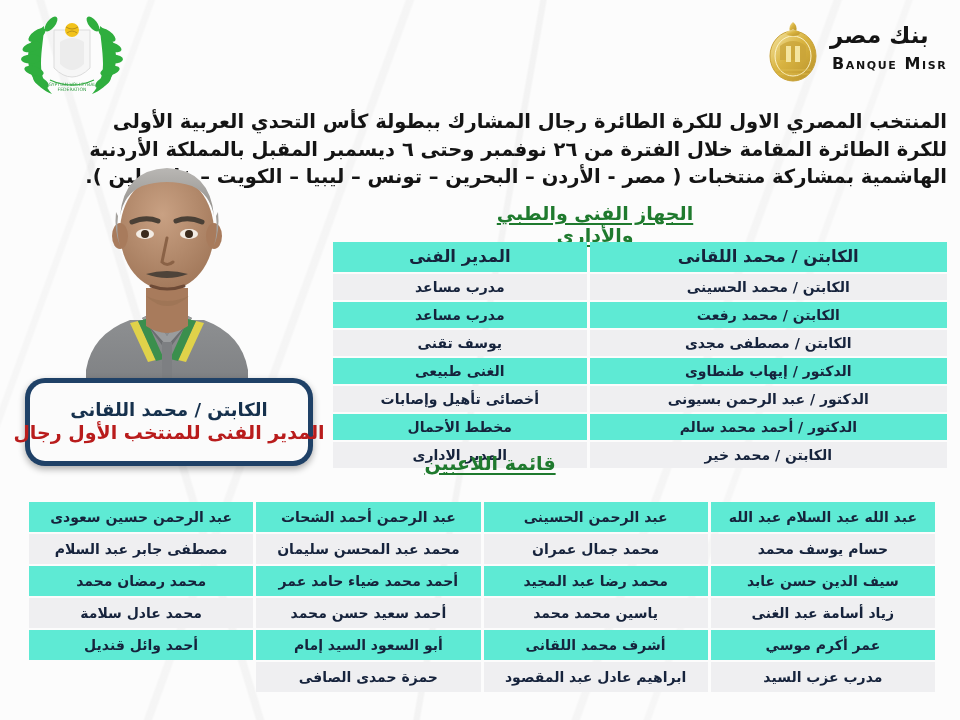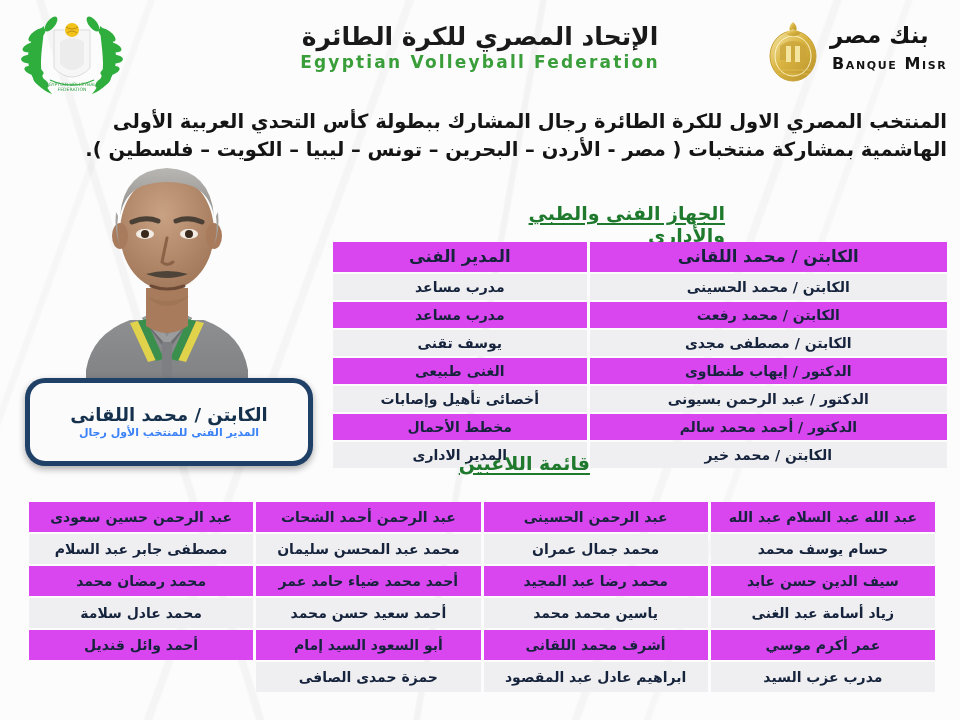--- a/index.html
+++ b/index.html
@@ -59,21 +59,21 @@
   #intro{
     position:absolute;right:13px;top:108px;width:715px;
     text-align:justify;text-align-last:center;
     font-size:19.5px;line-height:1.42;color:#141414;font-weight:bold;
     direction:rtl;
   }
   #intro .line{display:block;white-space:nowrap;}
 
   
   .section-heading{
-    position:absolute;text-align:right;
+    position:absolute;text-align:center;
     font-size:19px;font-weight:bold;color:#1f7a2e;
     text-decoration:underline;text-underline-offset:3px;
     text-decoration-thickness:2px;
   }
   #heading-staff{left:465px;top:202px;width:260px;}
   #heading-players{left:390px;top:452px;width:200px;}
 
   
   #coach-photo{
     position:absolute;left:58px;top:120px;width:218px;height:310px;
@@ -84,35 +84,35 @@
     background:#1f4167;border-radius:20px;
     box-shadow:0 3px 7px rgba(0,0,0,.33);
     padding:5px;box-sizing:border-box;
   }
   #coach-card-inner{
     width:100%;height:100%;background:#fbfbfb;border-radius:15px;
     display:flex;flex-direction:column;align-items:center;justify-content:center;
     line-height:1.25;
   }
   #coach-name{font-size:18px;font-weight:bold;color:#16314d;white-space:nowrap;}
-  #coach-role{font-size:11px;font-weight:bold;color:#3b82f6;white-space:nowrap;}
+  #coach-role{font-size:19px;font-weight:bold;color:#b91c1c;white-space:nowrap;}
 
   
   table.grid{
     position:absolute;border-collapse:separate;border-spacing:3px 2px;
     table-layout:fixed;direction:rtl;
   }
   table.grid td{
     background:#efeff1;color:#16233c;font-weight:bold;
     text-align:center;vertical-align:middle;
     font-size:13.5px;line-height:1.15;
     padding:2px 3px;height:22px;
     white-space:nowrap;overflow:hidden;
   }
-  table.grid tr.green td{background:#d946ef;}
+  table.grid tr.green td{background:#5eead4;}
   table.grid td.empty{background:transparent;}
 
   
   #staff-table{right:10px;top:240px;width:620px;}
   #staff-table td{height:22px;font-size:14px;}
   #staff-table tr.head td{font-size:16.5px;height:26px;}
   #staff-table col.c-name{width:58.5%;}
   #staff-table col.c-role{width:41.5%;}
 
   
@@ -156,24 +156,20 @@
 
         <circle cx="58" cy="24" r="7" fill="#f2c21a"></circle>
         <path d="M52 21 Q58 25 64 21 M53 27 Q58 23 63 27" stroke="#b8901a" stroke-width="1" fill="none"></path>
 
         <path d="M36 74 Q58 84 80 74" stroke="#2fae3e" stroke-width="1.3" fill="none"></path>
         <text x="58" y="80" font-size="4.6" fill="#3aa04a" text-anchor="middle" font-family="DejaVu Sans">EGYPTIAN VOLLEYBALL</text>
         <text x="58" y="85" font-size="4.6" fill="#3aa04a" text-anchor="middle" font-family="DejaVu Sans">FEDERATION</text>
       </svg>
     </div>
 
-    <div id="header-titles">
-      <div id="title-ar">الإتحاد المصري للكرة الطائرة</div>
-      <div id="title-en">Egyptian Volleyball Federation</div>
-    </div>
 
     <div id="bank-logo">
       <svg id="bank-seal" viewBox="0 0 62 66">
         <defs>
           <linearGradient id="gold" x1="0" y1="0" x2="1" y2="1">
             <stop offset="0%" stop-color="#f6e7a8"></stop>
             <stop offset="45%" stop-color="#d9b441"></stop>
             <stop offset="100%" stop-color="#b8912a"></stop>
           </linearGradient>
         </defs>
@@ -189,20 +185,21 @@
           <line x1="15" y1="56" x2="47" y2="56"></line>
         </g>
       </svg>
       <div id="bank-ar">بنك مصر</div>
       <div id="bank-en">Banque Misr</div>
     </div>
   </div>
 
   <div id="intro">
     <span class="line">المنتخب المصري الاول للكرة الطائرة رجال المشارك ببطولة كأس التحدي العربية الأولى</span>
+    <span class="line">للكرة الطائرة المقامة خلال الفترة من ٢٦ نوفمبر وحتى ٦ ديسمبر المقبل بالمملكة الأردنية</span>
     <span class="line">الهاشمية بمشاركة منتخبات ( مصر - الأردن – البحرين – تونس – ليبيا – الكويت – فلسطين ).</span>
   </div>
 
   <div id="coach-photo">
     <svg viewBox="0 0 218 310" width="218" height="310">
       <defs>
         <linearGradient id="shirt" x1="0" y1="0" x2="0" y2="1">
           <stop offset="0%" stop-color="#8d8f91"></stop>
           <stop offset="100%" stop-color="#75777a"></stop>
         </linearGradient>

